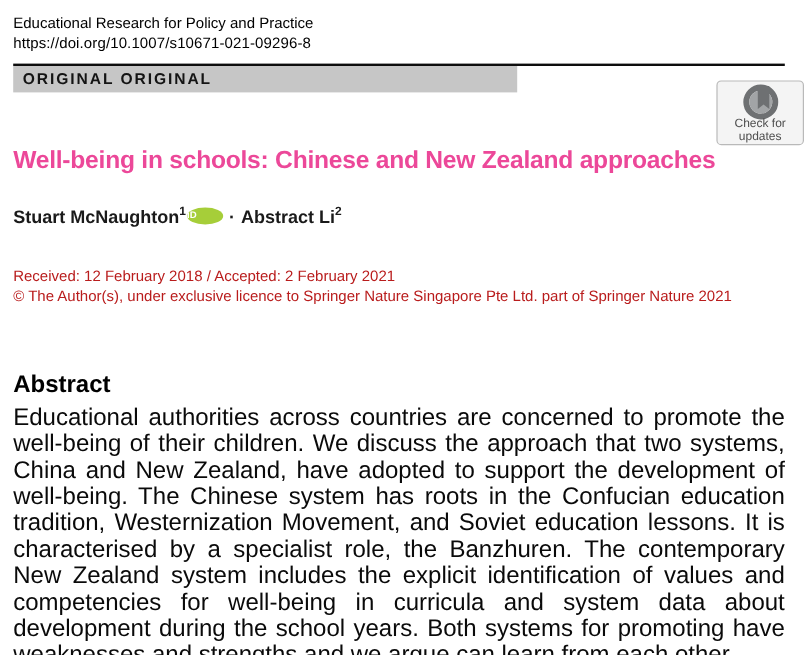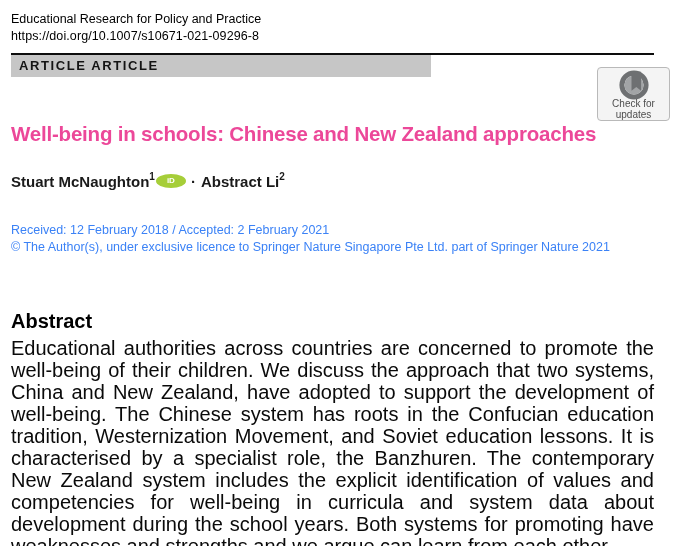--- a/index.html
+++ b/index.html
@@ -92,33 +92,32 @@
   .orcid {
     display: inline-block;
     width: 30px;
     height: 14px;
     border-radius: 50%;
     background: #a6ce39;
     color: #ffffff;
     font-size: 8px;
     font-weight: bold;
     line-height: 14px;
-    text-align: center;
     vertical-align: 4px;
     margin-left: 1px;
     cursor: pointer;
   }
   .author-sep { margin: 0 5px; }
 
   
   .meta {
     margin-top: 30px;
     font-size: 12.5px;
     line-height: 17px;
-    color: #3b82f6;
+    color: #b91c1c;
   }
 
   
   .abstract-heading {
     margin-top: 56px;
     font-size: 20px;
     font-weight: bold;
     line-height: 18px;
   }
   .abstract-body {
@@ -152,21 +151,21 @@
 <body>
 
 <div class="page">
 
   <div class="journal-head">
     <div>Educational Research for Policy and Practice</div>
     <div class="doi">https://doi.org/10.1007/s10671-021-09296-8</div>
   </div>
 
   <div class="banner-row">
-    <div class="banner">ARTICLE ARTICLE</div>
+    <div class="banner">ORIGINAL ORIGINAL</div>
   </div>
 
   <div class="badge">
     <svg width="30" height="30" viewBox="0 0 36 36">
       <circle cx="18" cy="18" r="14.5" fill="none" stroke="#6e7072" stroke-width="6"></circle>
       <circle cx="18" cy="18" r="11.5" fill="#a2a4a6"></circle>
       <path d="M15 2 h11.5 v23 l-5.75 -4.6 -5.75 4.6 z" fill="#6e7072"></path>
     </svg>
     <div class="badge-text">
       <div>Check for</div>

